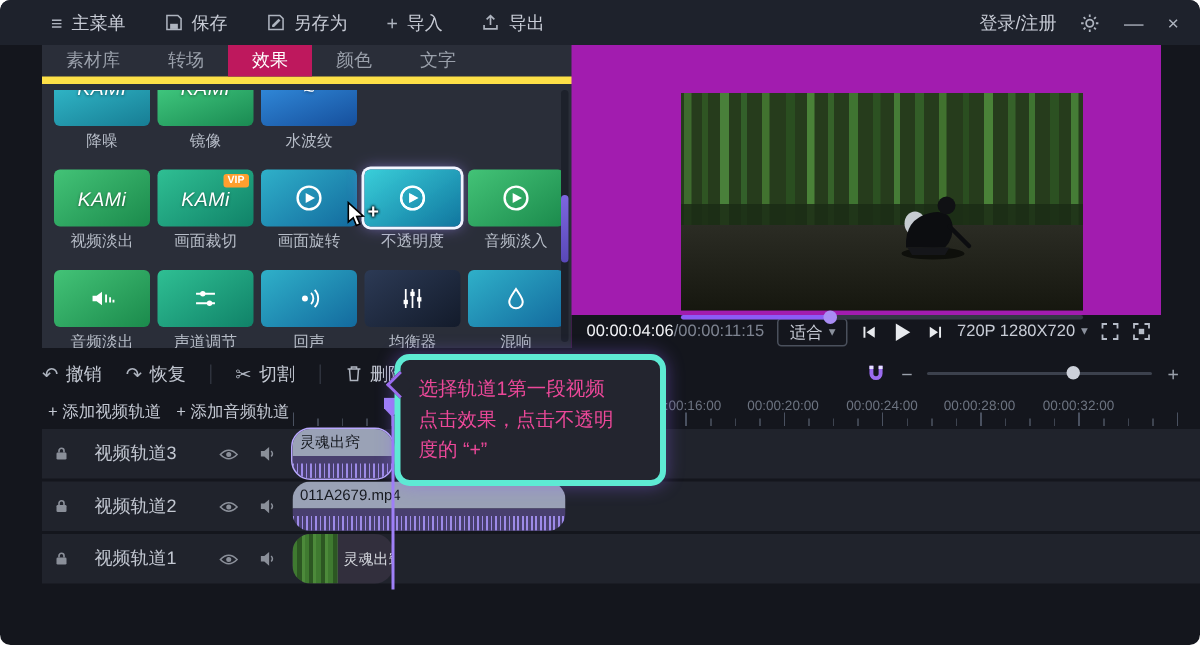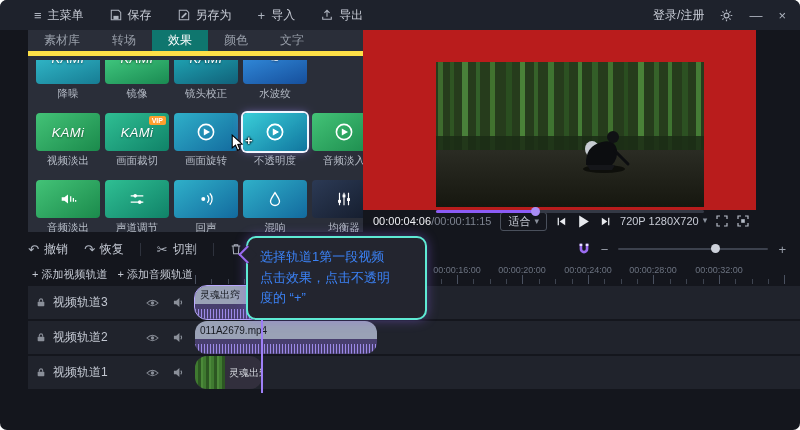--- a/index.html
+++ b/index.html
@@ -14,21 +14,21 @@
   .tb-btn {display:flex;align-items:center;gap:6px;color:#c8ccd6;cursor:default;white-space:nowrap}
   .tb-ic {font-size:13px;line-height:1;color:#aeb4bf}
   .tb-right {margin-left:auto;display:flex;align-items:center;gap:16px;color:#c8ccd6}
   .win-ic {color:#aeb4bf;font-size:13px}
   svg {display:block}
 
   
   .left-panel {position:absolute;left:28px;top:30px;width:354px;height:202px;background:#2a2e39;overflow:hidden}
   .tabs {display:flex;height:26px;background:#2a2e39;border-bottom:5px solid #fde047}
   .tab {padding:0 16px;display:flex;align-items:center;color:#9aa0ab;white-space:nowrap}
-  .tab.active {background:#0f766e;color:#fff}
+  .tab.active {background:#be185d;color:#fff}
   .fx-grid {padding:4px 0 0 8px}
   .fx-row {display:flex;gap:5px}
   .fx-row + .fx-row {margin-top:12px}
   .fx-cell {width:64px}
   .tile {height:38px;border-radius:4px;position:relative;display:flex;align-items:center;justify-content:center;overflow:hidden}
   .tile-partial {height:24px;border-radius:0 0 4px 4px;position:relative;overflow:hidden}
   .fx-label {font-size:10.5px;color:#b6bcc7;text-align:center;margin-top:3px;white-space:nowrap;overflow:hidden}
   .gp1{background:linear-gradient(160deg,#2fb3c4,#177d94)}
   .gp2{background:linear-gradient(160deg,#3ec57c,#1a8a52)}
   .gp3{background:linear-gradient(160deg,#1ea0b0,#116179)}
@@ -41,21 +41,21 @@
   .g-navy{background:linear-gradient(145deg,#2c3a55,#131b2b)}
   .tile.selected {box-shadow:0 0 0 2px #dfe3ff,0 0 10px rgba(150,130,255,.65);filter:brightness(1.08)}
   .kami {font-style:italic;font-weight:normal;font-size:13px;color:#fff;letter-spacing:.3px;text-shadow:0 1px 2px rgba(0,0,0,.45)}
   .partial-logo {position:absolute;top:-9px;left:0;right:0;text-align:center}
   .vip-badge {position:absolute;top:3px;right:3px;background:#ff9f2e;color:#fff;font-size:7px;font-weight:bold;
     padding:1px 3px;border-radius:2px;font-style:normal;letter-spacing:0;text-shadow:none}
   .fx-scroll {position:absolute;right:3px;top:30px;bottom:4px;width:5px;background:#1d212b;border-radius:3px}
   .fx-thumb {position:absolute;top:70px;left:0;width:5px;height:45px;border-radius:3px;background:linear-gradient(#7d66e0,#5948b8)}
 
   
-  .preview {position:absolute;left:363px;top:30px;width:393px;height:202px;background:#b91c1c}
+  .preview {position:absolute;left:381px;top:30px;width:393px;height:202px;background:#a21caf}
   .video {position:absolute;left:73px;top:32px;width:268px;height:145px;background:#131710;overflow:hidden}
   .seekbar {position:absolute;left:73px;top:180px;width:268px;height:3px;background:#343945;border-radius:2px;z-index:2}
   .seek-fill {width:37%;height:100%;background:#8b5cf6;border-radius:2px}
   .seek-handle {position:absolute;left:37%;top:-3px;width:9px;height:9px;border-radius:50%;background:#a98df5;margin-left:-4px}
   .transport {position:absolute;left:0;bottom:0;right:0;height:22px;display:flex;align-items:center;gap:9px;
     padding:0 10px;font-size:11px;background:#14161d}
   .tc-cur {color:#f0f1f5}
   .tc-dim {color:#7d8390}
   .fit-box {display:flex;align-items:center;gap:4px;border:1px solid #4a505c;border-radius:3px;padding:1px 7px;color:#c8ccd6;white-space:nowrap}
   .chev {font-size:9px;color:#8a909c}
@@ -70,21 +70,21 @@
   .mb-sep {width:1px;height:13px;background:#2e323d}
   .zoom {margin-left:auto;display:flex;align-items:center;gap:10px;padding-right:14px}
   .z-track {position:relative;width:150px;height:2px;background:#3c414d;border-radius:1px}
   .z-handle {position:absolute;left:62%;top:-4px;width:9px;height:9px;border-radius:50%;background:#cdd1da}
   .z-sign {color:#9aa0ab;font-size:13px}
 
   
   .timeline {position:absolute;left:28px;top:262px;width:772px;height:168px}
   .tl-head {position:absolute;left:0;top:0;width:164px}
   .add-row {height:24px;display:flex;align-items:center;gap:10px;font-size:11px;color:#c3c8d2;padding-left:4px;white-space:nowrap}
-  .trk-head {height:33px;margin-bottom:2px;background:#20232c;display:flex;align-items:center;gap:7px;padding:0 8px;font-size:12px;color:#c3c8d2}
+  .trk-head {height:33px;margin-bottom:2px;background:#20232c;display:flex;align-items:center;gap:17px;padding:0 8px;font-size:12px;color:#c3c8d2}
   .trk-icons {margin-left:auto;display:flex;gap:14px;color:#8a8f99;align-items:center}
   .lock {color:#8a8f99}
   .tl-body {position:absolute;left:164px;top:0;width:608px;height:168px}
   .ruler {position:relative;height:24px}
   .ticks-minor {position:absolute;left:3px;right:0;bottom:2px;height:5px;
     background:repeating-linear-gradient(90deg,#3e4450 0 1px,transparent 1px 16.375px)}
   .ticks-major {position:absolute;left:3px;right:0;bottom:2px;height:9px;
     background:repeating-linear-gradient(90deg,#4a5160 0 1px,transparent 1px 65.5px)}
   .r-label {position:absolute;top:3px;font-size:9px;color:#6c7380;transform:translateX(-50%);white-space:nowrap}
   .trk-row {position:relative;height:33px;margin-bottom:2px;background:#20232c}
@@ -97,22 +97,22 @@
   .clip-v {left:3px;width:67px;background:#322f3d;display:flex;align-items:stretch}
   .thumb {width:30px;flex:none;
     background:repeating-linear-gradient(90deg,#3f7a30 0 3px,#2c5722 3px 6px,#4c8a3a 6px 8px)}
   .clip-v .lbl {font-size:10px;color:#d5d8de;display:flex;align-items:center;padding-left:4px;white-space:nowrap;overflow:hidden}
 
   
   .playhead {position:absolute;left:256px;top:265px;width:11px;height:130px;z-index:5;pointer-events:none}
   .playhead::before {content:"";position:absolute;left:0;top:0;width:11px;height:13px;background:#9f80f8;
     clip-path:polygon(0 0,100% 0,100% 55%,50% 100%,0 55%)}
   .playhead::after {content:"";position:absolute;left:4.5px;top:12px;width:2px;height:116px;background:#9f80f8}
-  .tooltip {position:absolute;left:246px;top:236px;width:181px;background:#23252f;border:2px solid #5eead4;
-    border-radius:10px;padding:9px 12px;font-size:13px;line-height:1.58;color:#3b82f6;z-index:6;
+  .tooltip {position:absolute;left:263px;top:236px;width:181px;background:#23252f;border:4px solid #5eead4;
+    border-radius:10px;padding:9px 12px;font-size:13px;line-height:1.58;color:#ec4899;z-index:6;
     box-shadow:0 0 12px rgba(140,100,240,.45)}
   .tooltip::before {content:"";position:absolute;left:-7px;top:10px;width:11px;height:11px;background:#23252f;
     border-left:2px solid #9b6cf0;border-bottom:2px solid #9b6cf0;transform:rotate(45deg)}
   .fx-cursor {position:absolute;left:231px;top:134px;z-index:9;display:flex;pointer-events:none}
   .fx-cursor .plus {color:#fff;font-weight:bold;font-size:13px;margin:-1px 0 0 1px;
     text-shadow:0 0 2px #000,0 0 2px #000,0 0 2px #000}
 </style>
 </head>
 <body>
 
@@ -185,26 +185,20 @@
             </div>
             <div class="fx-label">降噪</div>
           </div>
         <div class="fx-cell">
             <div class="tile-partial gp2">
               <span class="kami partial-logo">KAMI</span>
             </div>
             <div class="fx-label">镜像</div>
           </div>
         <div class="fx-cell">
-            <div class="tile-partial gp3">
-              <span class="kami partial-logo">KAMI</span>
-            </div>
-            <div class="fx-label">镜头校正</div>
-          </div>
-        <div class="fx-cell">
             <div class="tile-partial gp4">
               <span class="kami partial-logo">≈</span>
             </div>
             <div class="fx-label">水波纹</div>
           </div>
       </div>
 
       <div class="fx-row">
         <div class="fx-cell">
           <div class="tile g-green">
@@ -281,43 +275,43 @@
         <div class="fx-cell">
           <div class="tile g-cyan">
             <span>
                 <svg width="18" height="18" viewBox="0 0 20 20">
                   <circle cx="7" cy="10" r="2.2" fill="#fff"></circle>
                   <path d="M11.5 5.8 a6 6 0 0 1 0 8.4 M14.2 3.6 a9.2 9.2 0 0 1 0 12.8" fill="none" stroke="#fff" stroke-width="1.4"></path>
                 </svg>
               </span>
           </div>
             <div class="fx-label">回声</div>
-        </div>
-        <div class="fx-cell">
-          <div class="tile g-cyan">
-            <span>
-                <svg width="18" height="18" viewBox="0 0 20 20">
-                  <path d="M10 3 C13 7.6 15 9.8 15 12.6 a5 4.6 0 0 1 -10 0 C5 9.8 7 7.6 10 3 z" fill="none" stroke="#fff" stroke-width="1.5"></path>
-                </svg>
-              </span>
-          </div>
-            <div class="fx-label">混响</div>
         </div>
         <div class="fx-cell">
           <div class="tile g-navy">
             <span>
                 <svg width="18" height="18" viewBox="0 0 20 20">
                   <path d="M5 3 v14 M10 3 v14 M15 3 v14" stroke="#fff" stroke-width="1.3"></path>
                   <rect x="3.4" y="11" width="3.2" height="3.2" fill="#fff"></rect>
                   <rect x="8.4" y="5" width="3.2" height="3.2" fill="#fff"></rect>
                   <rect x="13.4" y="9" width="3.2" height="3.2" fill="#fff"></rect>
                 </svg>
               </span>
           </div>
             <div class="fx-label">均衡器</div>
+        </div>
+        <div class="fx-cell">
+          <div class="tile g-cyan">
+            <span>
+                <svg width="18" height="18" viewBox="0 0 20 20">
+                  <path d="M10 3 C13 7.6 15 9.8 15 12.6 a5 4.6 0 0 1 -10 0 C5 9.8 7 7.6 10 3 z" fill="none" stroke="#fff" stroke-width="1.5"></path>
+                </svg>
+              </span>
+          </div>
+            <div class="fx-label">混响</div>
         </div>
       </div>
     </div>
 
     <div class="fx-scroll">
       <div class="fx-thumb"></div>
     </div>
   </div>
 
   <div class="preview">

